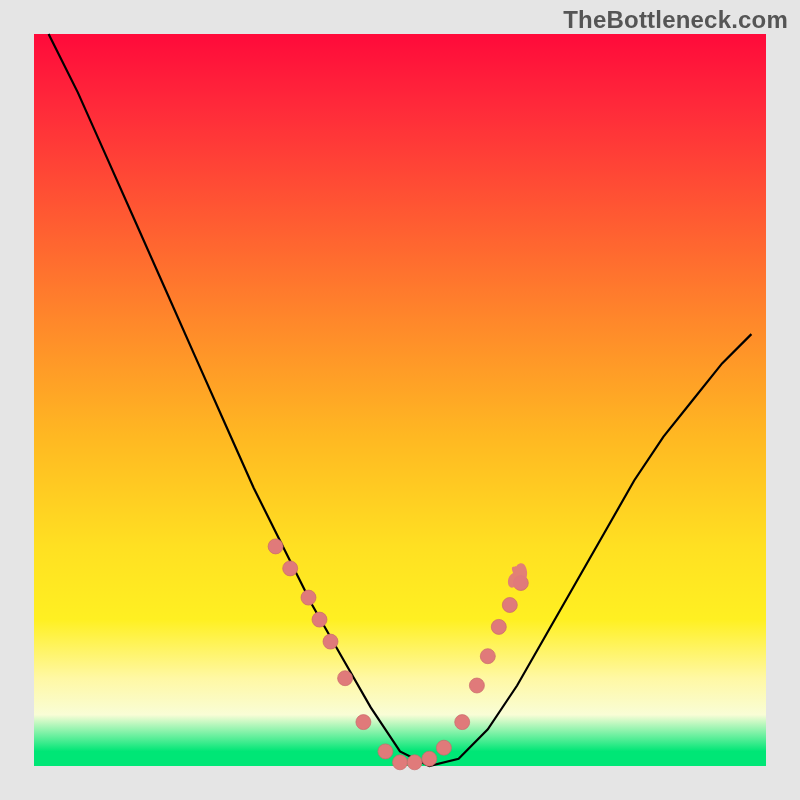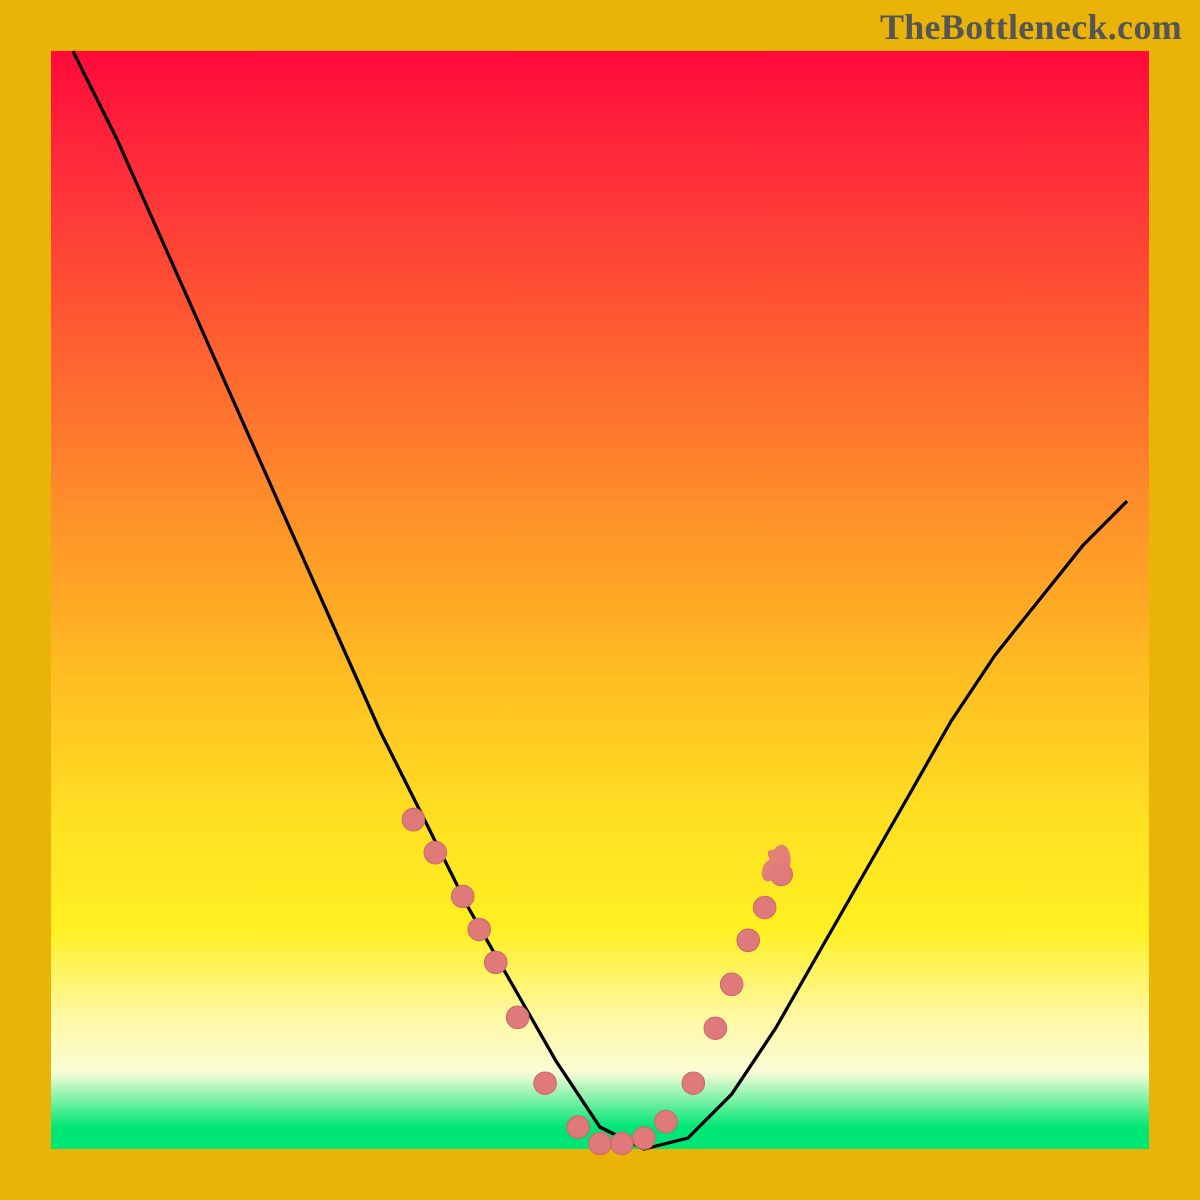--- a/index.html
+++ b/index.html
@@ -10,22 +10,21 @@
     overflow: hidden;
     background: #000;
     font-family: Arial, Helvetica, sans-serif;
   }
   .frame {
     position: absolute;
     left: 0;
     top: 0;
     width: 800px;
     height: 800px;
-    background: #eab308;
-    font-family: Liberation Serif, serif;
+    background: #e5e5e5;
   }
   .plot {
     position: absolute;
     left: 34px;
     top: 34px;
     width: 732px;
     height: 732px;
     
     background: linear-gradient(
       to bottom,

